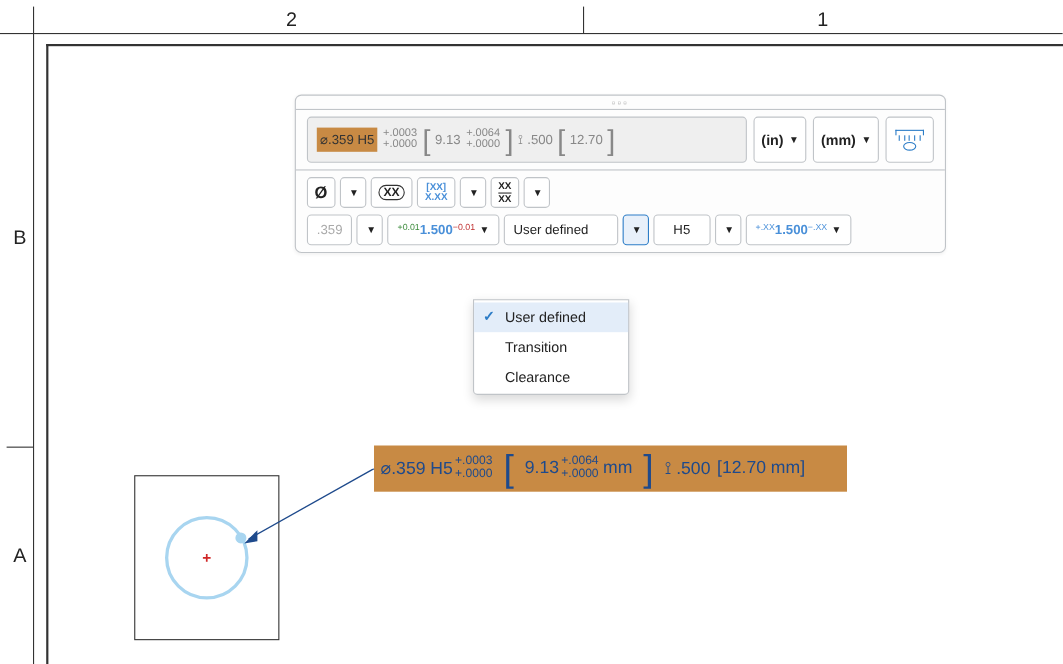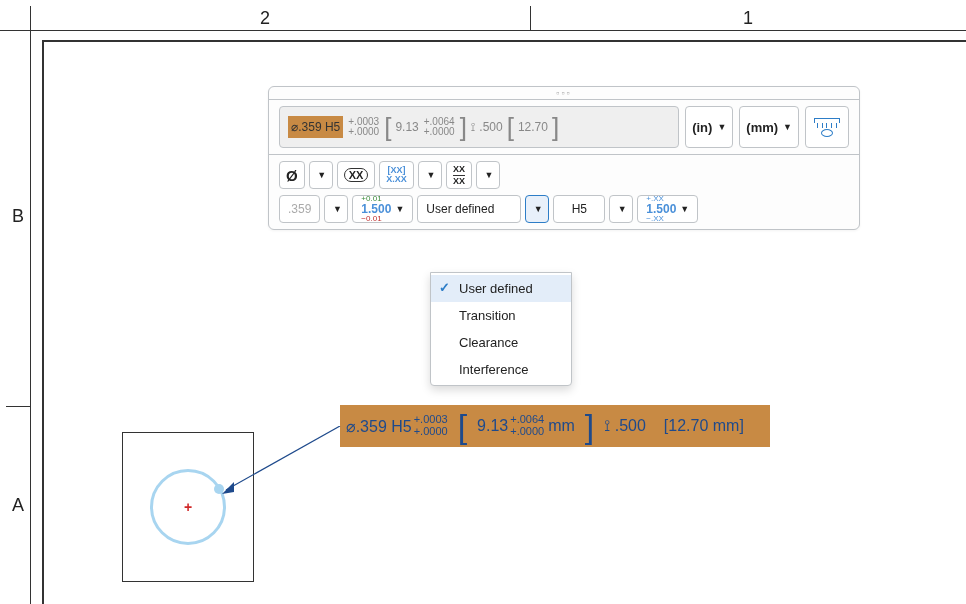--- a/index.html
+++ b/index.html
@@ -58,21 +58,21 @@
   .pill{border:1.5px solid #333;border-radius:10px;padding:0 4px;font-size:11px;font-weight:600}
   .stack{display:flex;flex-direction:column;line-height:1;font-size:9px;font-weight:700;align-items:center}
   .stack .hr{width:100%;border-top:1px solid #333;margin:1px 0}
   .stack-blue{color:var(--light-blue-text)}
   .chk{display:flex;align-items:center;gap:6px;font-size:13px;margin-left:8px}
   .chk input{width:14px;height:14px;accent-color:#2d7dc7}
   .val-row{display:flex;gap:4px;align-items:center;margin-top:6px}
   .valbox{height:26px;border:1px solid var(--panel-border);border-radius:4px;padding:0 8px;display:flex;align-items:center;font-size:12px;background:#fff}
   .valbox.grey{color:#aaa}
   .valbox.caret-only{padding:0 4px;min-width:14px;justify-content:center}
-  .tol-small{display:flex;flex-direction:column;font-size:8px;line-height:1;color:var(--light-blue-text)}
+  .tol-small{display:flex;font-size:8px;line-height:1;color:var(--light-blue-text)}
   .tol-small .main{font-size:12px;font-weight:600}
   .tol-small.red .neg{color:#c03030}
   .tol-small .pos{color:#3a8a3a}
 
   
   .menu{position:absolute;left:430px;top:272px;width:140px;background:#fff;border:1px solid var(--panel-border);border-radius:0 0 4px 4px;box-shadow:0 4px 10px rgba(0,0,0,0.15);padding:2px 0}
   .menu .item{padding:6px 10px 6px 28px;position:relative;font-size:13px}
   .menu .item.sel{background:var(--menu-hover)}
   .menu .item.sel::before{content:"✓";position:absolute;left:8px;top:5px;color:#2d7dc7;font-weight:600}
   .dd-open{border-color:#2d7dc7!important;background:#e8f0fa!important}
@@ -240,21 +240,20 @@
         <span class="caret" style="margin-left:4px">▼</span>
       </div>
     </div>
   </div>
 </div>
 
 <div class="menu">
   <div class="item sel">User defined</div>
   <div class="item">Transition</div>
   <div class="item">Clearance</div>
-  <div class="item">Interference</div>
 </div>
 
 <div class="anno">
   <div class="seg">
     <span class="main"><span class="diam">⌀</span><span>.359</span>&nbsp;<span>H5</span></span>
     <span class="tol" style="margin-left:2px">
       <span>+.0003</span>
       <span>+.0000</span>
     </span>
   </div>
@@ -263,21 +262,21 @@
     <span class="main">9.13</span>
     <span class="tol" style="margin-left:2px">
       <span>+.0064</span>
       <span>+.0000</span>
     </span>
     <span class="main" style="margin-left:4px">mm</span>
   </div>
   <span class="brk">]</span>
   <div class="seg">
     <span class="main"><span>⟟</span>&nbsp;<span>.500</span></span>
-    <span class="main" style="margin-left:18px">[12.70 mm]</span>
+    <span class="main" style="margin-left:6px">[12.70 mm]</span>
   </div>
 </div>
 
 <div class="part-box">
   <div class="hole"></div>
   <div class="center">+</div>
 </div>
 <div class="leader-dot"></div>
 <svg class="leader" viewBox="0 0 130 70">
   <line x1="118" y1="0" x2="4" y2="64"></line>

